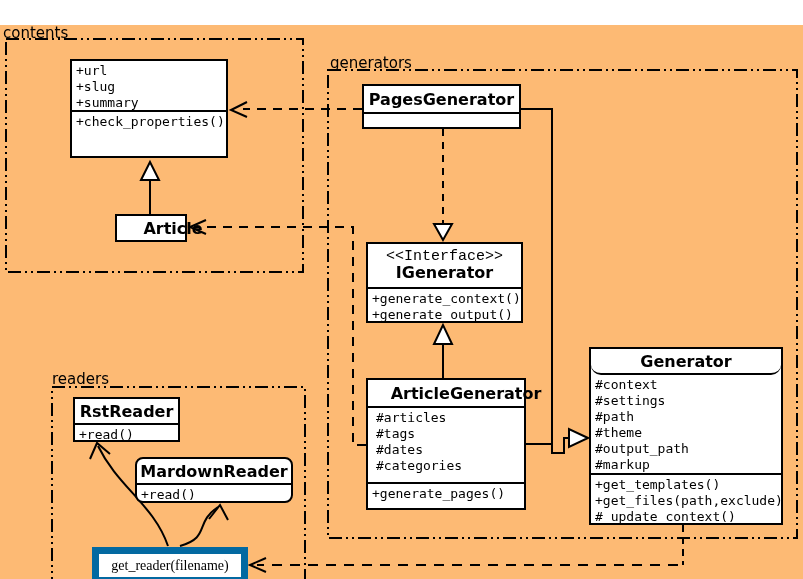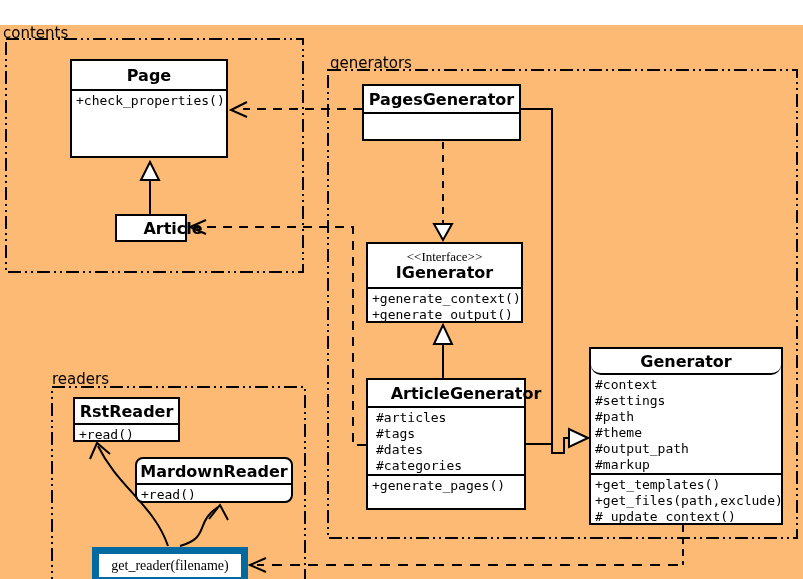--- a/index.html
+++ b/index.html
@@ -7,21 +7,21 @@
           font-family:"DejaVu Sans",sans-serif;color:#000;margin-top:25px;}
   #wires{position:absolute;left:0;top:0;width:803px;height:579px;}
   .pkg-label{position:absolute;font-family:"DejaVu Sans",sans-serif;font-size:15px;color:#000;
              line-height:15px;white-space:nowrap;}
   .uml-box{position:absolute;box-sizing:border-box;border:2px solid #000;background:#fff;
            display:flex;flex-direction:column;}
   .uml-title{border-bottom:2px solid #000;font-weight:bold;font-size:16px;text-align:center;
              display:flex;flex-direction:column;align-items:center;justify-content:center;
              font-family:"DejaVu Sans",sans-serif;flex:0 0 auto;}
   .uml-title.no-sep{border-bottom:none;flex:1 1 auto;}
-  .stereo{font-family:Liberation Serif, serif;font-weight:normal;font-size:13px;line-height:15px;}
+  .stereo{font-family:Liberation Mono, monospace;font-weight:normal;font-size:15px;line-height:15px;}
   .tname{line-height:18px;}
   .uml-sec{box-sizing:border-box;border-bottom:2px solid #000;padding:2px 3px 1px 4px;
            font-family:"DejaVu Sans Mono",monospace;font-size:13px;line-height:16px;
            white-space:nowrap;overflow:hidden;flex:0 0 auto;}
   .uml-sec.last{border-bottom:none;flex:1 1 auto;}
   .plain-box{position:absolute;box-sizing:border-box;border:7px solid #0369a1;background:#fff;
              display:flex;align-items:center;justify-content:center;font-size:14px;
              font-family:Liberation Serif, serif;white-space:nowrap;}
 </style>
 </head>
@@ -68,51 +68,55 @@
       <polygon points="443,300 434,319 452,319"></polygon>
       <polygon points="588,413 569,404 569,422"></polygon>
     </g>
   </svg>
 
   <div class="pkg-label" style="left:3px;top:1px;">contents</div>
   <div class="pkg-label" style="left:330px;top:31px;">generators</div>
   <div class="pkg-label" style="left:52px;top:347px;">readers</div>
 
   <div class="uml-box" style="left:70px;top:34px;width:158px;height:99px;">
-    <div class="uml-title" style="height:28px;">Page</div>
+    <div class="uml-sec" style="height:51px;">
+      <div>+url</div>
+      <div>+slug</div>
+      <div>+summary</div>
+    </div>
     <div class="uml-sec last">
       <div>+check_properties()</div>
     </div>
   </div>
 
   <div class="uml-box" style="left:115px;top:189px;width:72px;height:28px;padding-left:44px;">
     <div class="uml-title no-sep">Article</div>
   </div>
 
-  <div class="uml-box" style="left:362px;top:59px;width:159px;height:57px;gap:47px;">
+  <div class="uml-box" style="left:362px;top:59px;width:159px;height:45px;gap:47px;">
     <div class="uml-title" style="height:26px;">PagesGenerator</div>
     <div class="uml-sec last">
       <div>#pages</div>
     </div>
   </div>
 
   <div class="uml-box" style="left:366px;top:217px;width:157px;height:81px;">
     <div class="uml-title" style="height:43px;">
       <span class="stereo">&lt;&lt;Interface&gt;&gt;</span>
       <span class="tname">IGenerator</span>
     </div>
     <div class="uml-sec last">
       <div>+generate_context()</div>
       <div>+generate_output()</div>
     </div>
   </div>
 
   <div class="uml-box" style="left:366px;top:353px;width:160px;height:132px;">
     <div class="uml-title" style="height:26px;padding-left:40px;">ArticleGenerator</div>
-    <div class="uml-sec" style="height:68px;padding-left:8px;">
+    <div class="uml-sec" style="height:76px;padding-left:8px;">
       <div>#articles</div>
       <div>#tags</div>
       <div>#dates</div>
       <div>#categories</div>
     </div>
     <div class="uml-sec last">
       <div>+generate_pages()</div>
     </div>
   </div>
 

